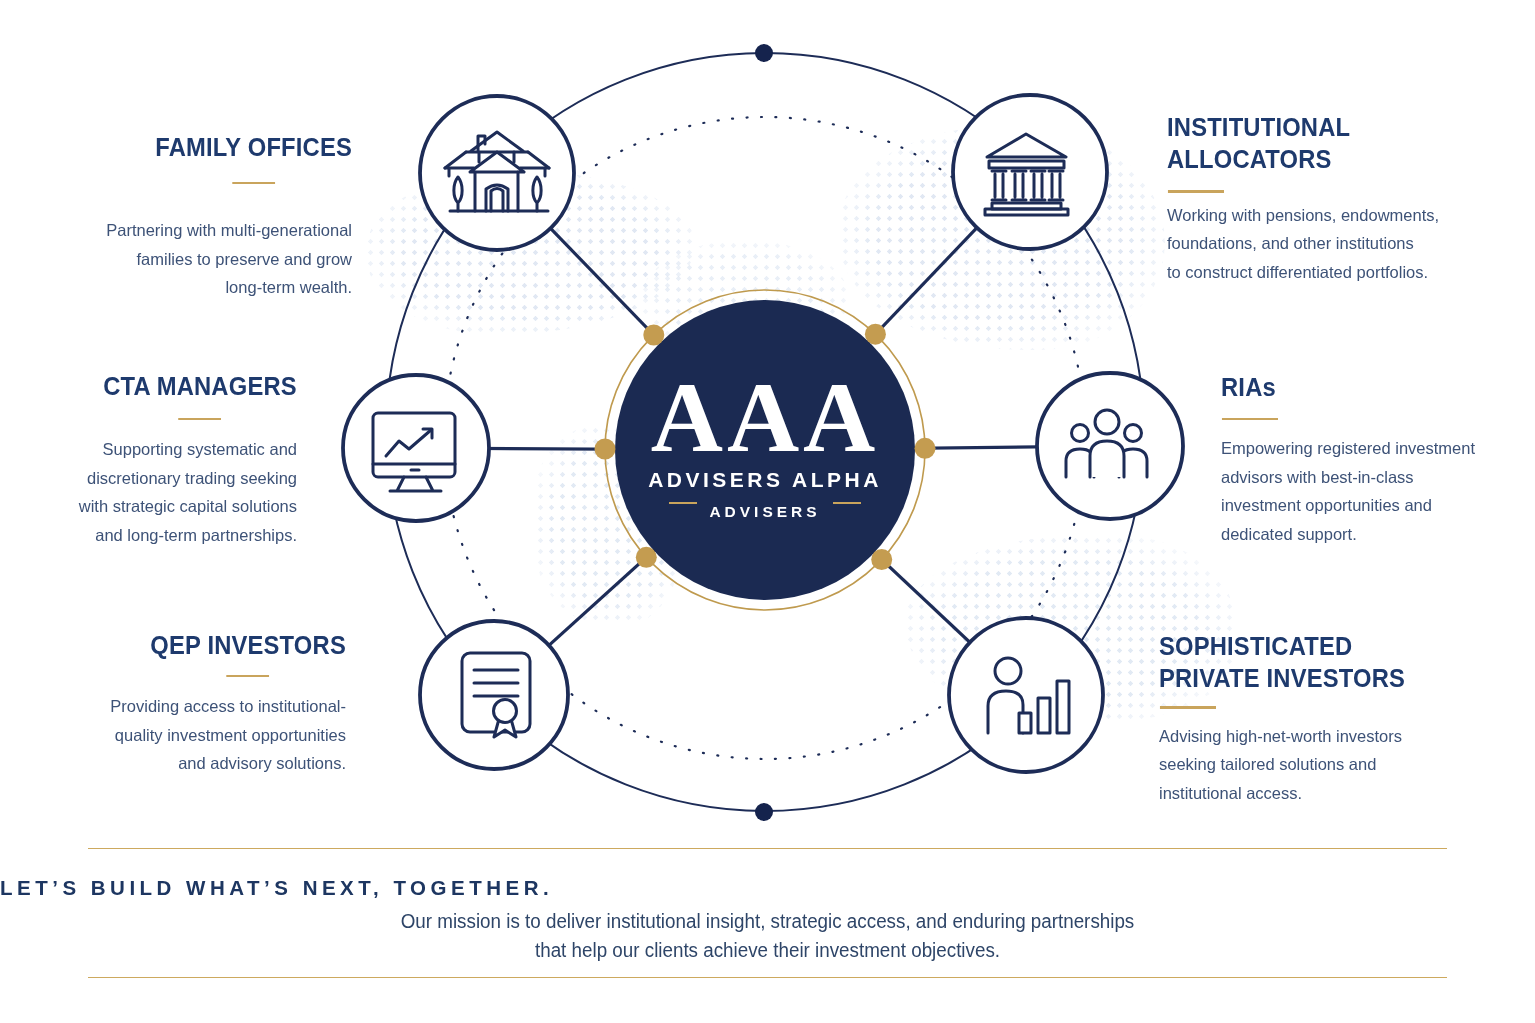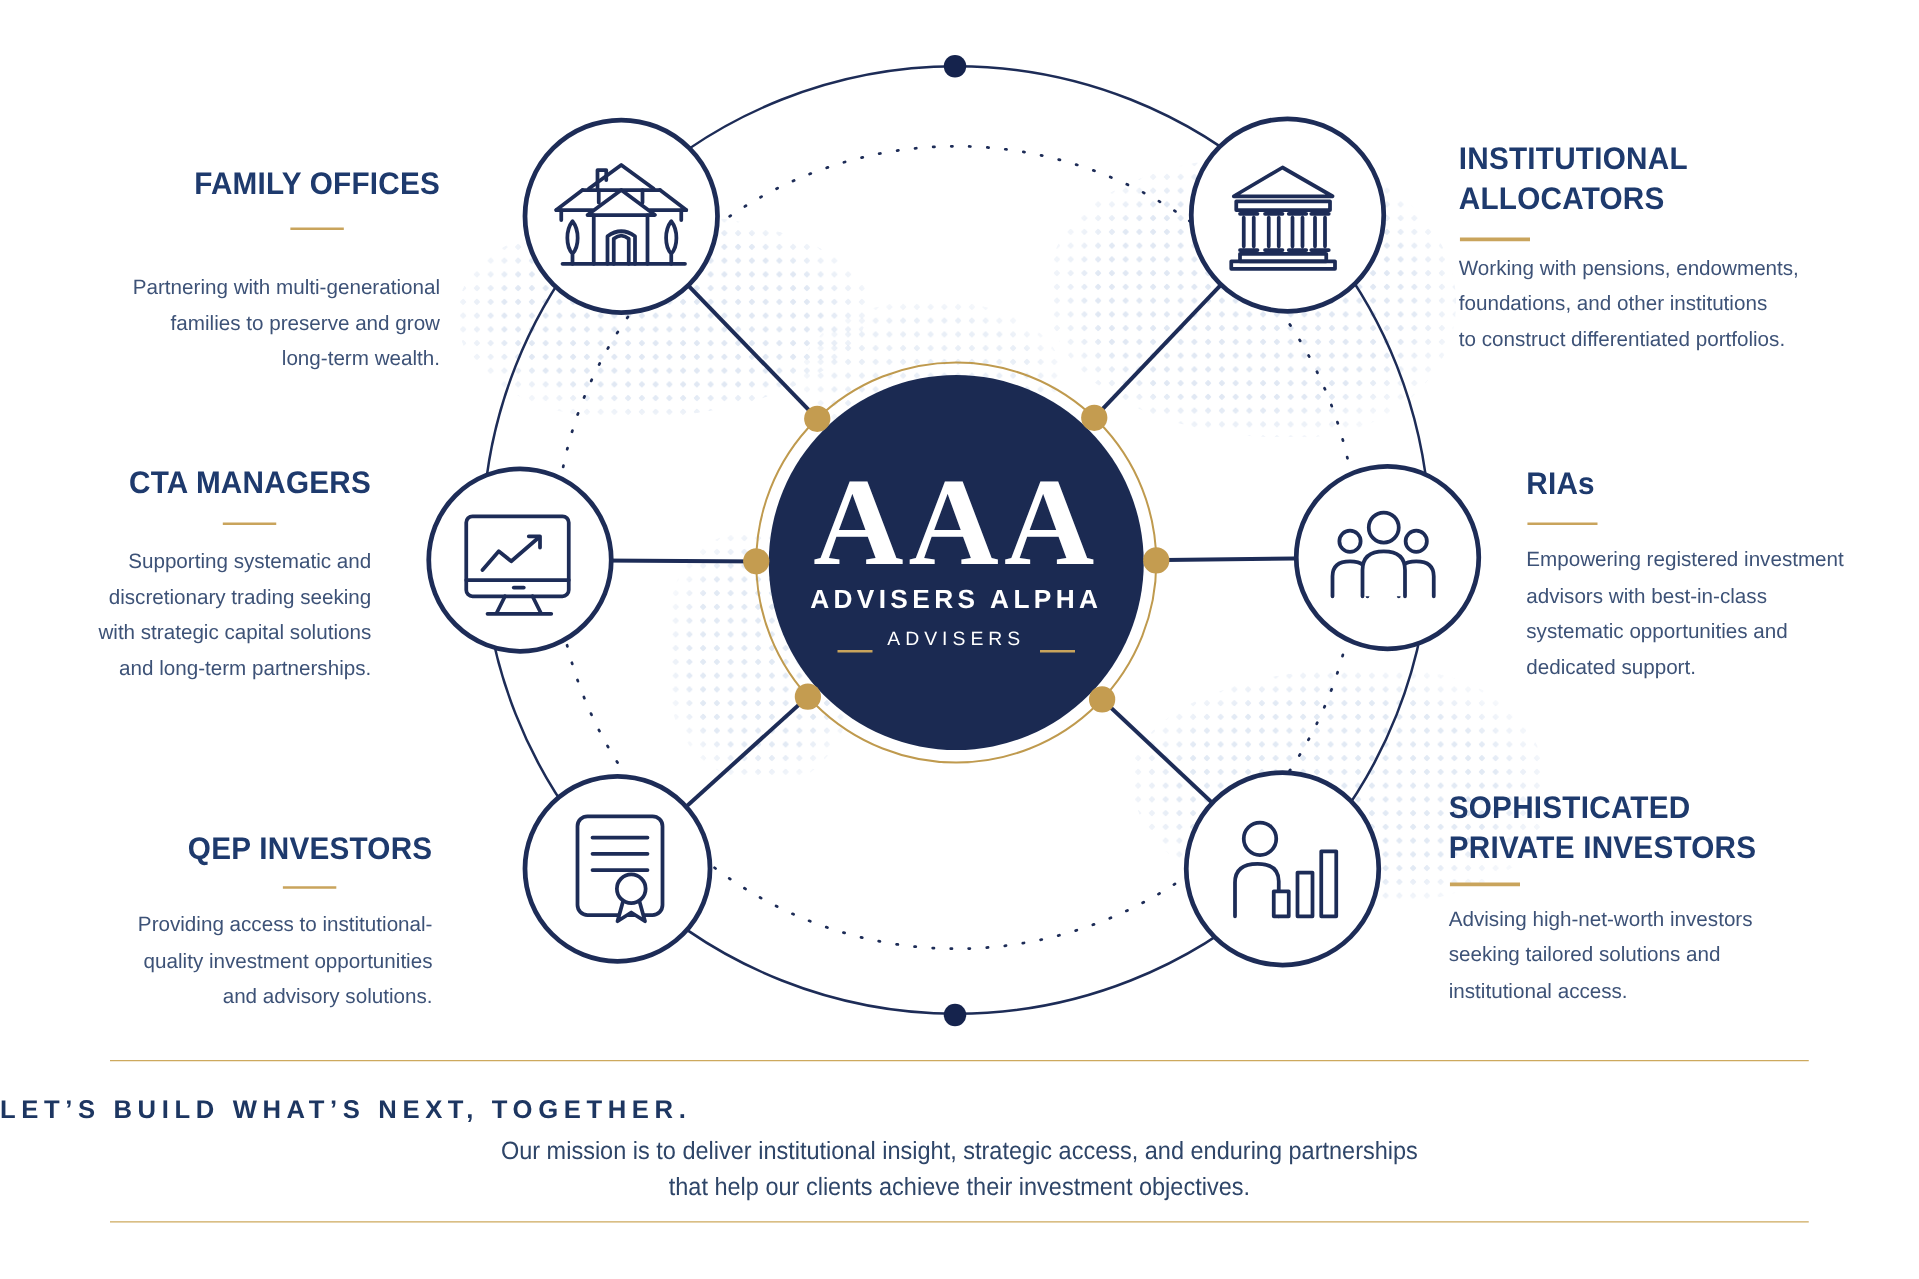--- a/index.html
+++ b/index.html
@@ -14,35 +14,35 @@
   .rule{height:2.5px;width:45px;background:#c9a45c}
   .tb.left-side{text-align:right}
   .tb.left-side .hwrap{text-align:right}
   .tb.left-side .rule{margin:15px auto 0 auto}
   .tb.right-side .rule{margin:15px 0 0 1px;width:59px}
   .tb .body{margin-top:15px;font-size:16.5px;color:#3d5277;line-height:28.5px;white-space:nowrap}
   #blk-fo{top:132px;right:1183px}
   #blk-ia{top:112px;left:1167px}
   #blk-cta{top:371px;right:1238px}
   #blk-ria{top:372px;left:1221px}
-  #blk-qep{top:664px;right:1189px}
+  #blk-qep{top:630px;right:1189px}
   #blk-spi{top:631px;left:1159px}
   #blk-fo .rule{margin-top:18px}
   #blk-fo .body{margin-top:32px}
   #blk-qep .rule{margin-top:13px}
   #blk-qep .body{margin-top:15px}
   #blk-ia .body{margin-top:8px}
   #blk-ria .rule{margin-top:14px}
   #blk-ria .body{margin-top:14px}
   #blk-spi .rule{margin-top:12px}
   #blk-spi .body{margin-top:13px}
   .centerlogo{position:absolute;left:0;width:1530px;text-align:center;color:#fff;z-index:3}
   #logo-aaa{top:368px;font-family:"Liberation Serif",serif;font-weight:bold;font-size:100px;line-height:100px;letter-spacing:4px}
   #logo-name{top:467px;font-size:21px;font-weight:bold;letter-spacing:3.5px;line-height:26px}
-  #logo-desc{top:502px;font-size:15.5px;font-weight:normal;letter-spacing:4px;line-height:20px;display:flex;align-items:flex-end;justify-content:center;gap:12px}
+  #logo-desc{top:502px;font-size:15.5px;font-weight:bold;letter-spacing:4px;line-height:20px;display:flex;align-items:flex-start;justify-content:center;gap:12px}
   .dash{width:28px;height:2px;background:#c9a45c;display:inline-block}
   .footer-line{position:absolute;left:88px;width:1359px;height:1px;background:#cda95e}
   #fl1{top:848px}
   #fl2{top:977px}
   #footer-headline{position:absolute;left:0;width:1535px;top:876px;font-size:20.5px;font-weight:bold;letter-spacing:4.5px;color:#1d3661}
   #footer-mission{position:absolute;left:0;width:1535px;top:907px;text-align:center;font-size:20px;line-height:28.5px;color:#2e4568;transform:scaleX(.94)}
 </style>
 </head>
 <body>
 
@@ -199,21 +199,21 @@
   </div>
 
   <div class="tb right-side" id="blk-ria">
     <div class="hwrap">
       <h2>RIAs</h2>
       <div class="rule"></div>
     </div>
     <div class="body">
       <div>Empowering registered investment</div>
       <div>advisors with best-in-class</div>
-      <div>systematic opportunities and</div>
+      <div>investment opportunities and</div>
       <div>dedicated support.</div>
     </div>
   </div>
 
   <div class="tb left-side" id="blk-qep">
     <div class="hwrap">
       <h2>QEP INVESTORS</h2>
       <div class="rule"></div>
     </div>
     <div class="body">

